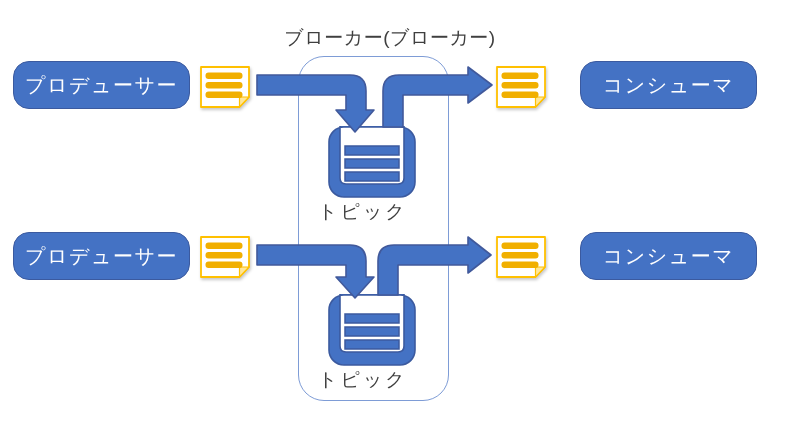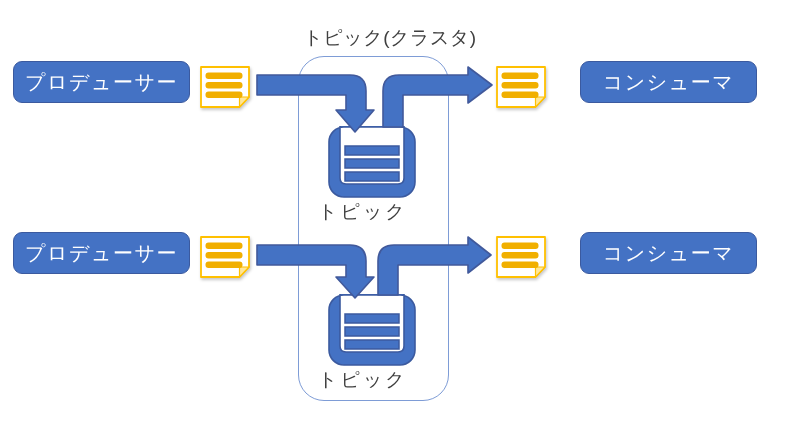--- a/index.html
+++ b/index.html
@@ -11,23 +11,23 @@
     position:absolute;left:298px;top:56px;width:149px;height:343px;
     border:1.4px solid var(--cluster-outline);border-radius:26px;background:transparent;
     z-index:1;
   }
   .cluster-title{
     position:absolute;left:270px;top:26px;width:240px;height:24px;
     text-align:center;font-size:19px;line-height:24px;color:var(--label-text);
     letter-spacing:0.5px;z-index:2;
   }
   .node-box{
-    position:absolute;width:177px;height:42px;box-sizing:border-box;
+    position:absolute;width:177px;height:48px;box-sizing:border-box;
     background:var(--shape-blue);border:1.5px solid var(--shape-border);
-    border-radius:9px;color:var(--box-text);font-size:20px;letter-spacing:1.5px;
+    border-radius:16px;color:var(--box-text);font-size:20px;letter-spacing:1.5px;
     display:flex;align-items:center;justify-content:center;white-space:nowrap;
     z-index:2;
   }
   .producer-1{left:13px;top:61px;}
   .producer-2{left:13px;top:232px;}
   .consumer-1{left:580px;top:61px;}
   .consumer-2{left:580px;top:232px;}
   .msg-icon{position:absolute;z-index:2;filter:drop-shadow(1.5px 2px 1.5px rgba(0,0,0,0.22));}
   .msg-1{left:200px;top:66px;}
   .msg-2{left:496px;top:66px;}
@@ -49,21 +49,21 @@
   .note-bar{fill:var(--note-bar);}
   .tray{fill:var(--shape-blue);stroke:var(--shape-border);stroke-width:1.6;fill-rule:evenodd;}
   .tray-bar{fill:var(--shape-blue);stroke:var(--shape-border);stroke-width:1.5;}
 </style>
 </head>
 <body>
 
 <div class="canvas">
 
   <div class="cluster"></div>
-  <div class="cluster-title">トピック(クラスタ)</div>
+  <div class="cluster-title">ブローカー(ブローカー)</div>
 
   <div class="node-box producer-1">プロデューサー</div>
   <div class="node-box producer-2">プロデューサー</div>
   <div class="node-box consumer-1">コンシューマ</div>
   <div class="node-box consumer-2">コンシューマ</div>
 
   <svg class="msg-icon msg-1" width="54" height="45" viewBox="0 0 54 45">
     <path class="note-body" d="M1,1 H49 V31 L39.5,41 H1 Z"></path>
     <path class="note-fold" d="M49,31 L39.5,41 L39.5,31 Z"></path>
     <rect class="note-bar" x="5.5" y="6.5" width="37" height="6.5" rx="3"></rect>

